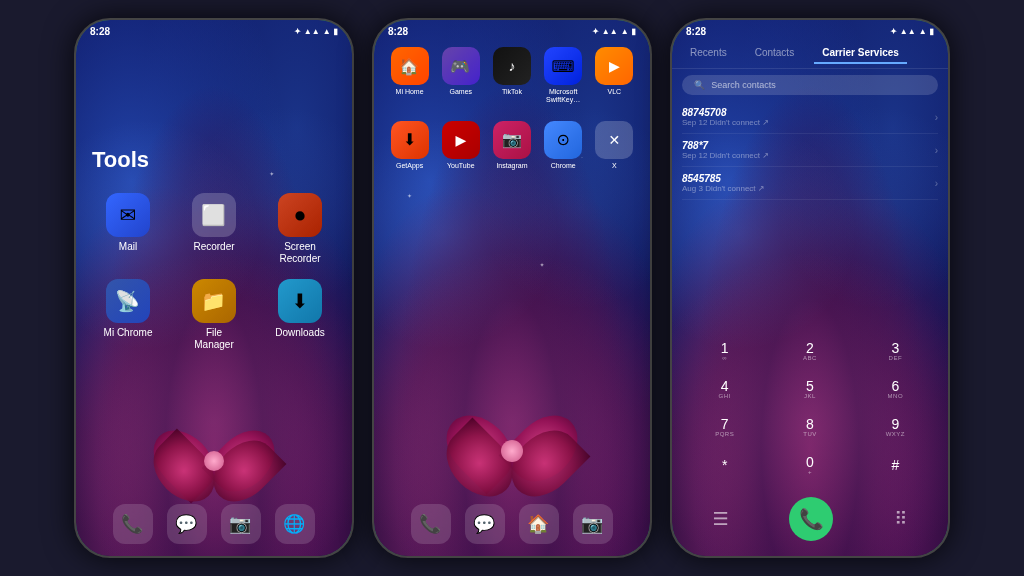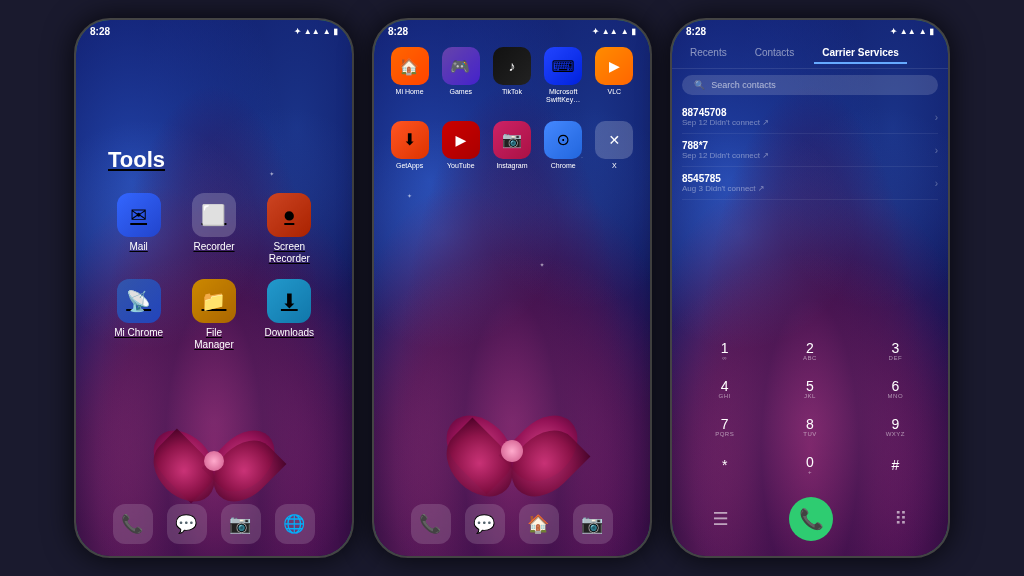--- a/index.html
+++ b/index.html
@@ -79,22 +79,21 @@
       display: flex;
       gap: 3px;
       align-items: center;
       font-size: 8px;
     }
 
     
     .phone1-content {
       position: relative;
       z-index: 5;
-      padding: 8px 32px;
-      text-decoration: underline;
+      padding: 8px 16px;
     }
 
     .folder-title {
       color: white;
       font-size: 22px;
       font-weight: 700;
       margin-bottom: 20px;
       margin-top: 100px;
     }
 
@@ -245,20 +244,21 @@
       border-bottom: 1px solid rgba(255,255,255,0.07);
       display: flex;
       justify-content: space-between;
       align-items: center;
     }
 
     .contact-name {
       color: white;
       font-size: 10px;
       font-weight: 600;
+      font-style: italic;
     }
 
     .contact-sub {
       color: rgba(255,255,255,0.4);
       font-size: 8px;
     }
 
     .contact-arrow {
       color: rgba(255,255,255,0.3);
       font-size: 10px;

